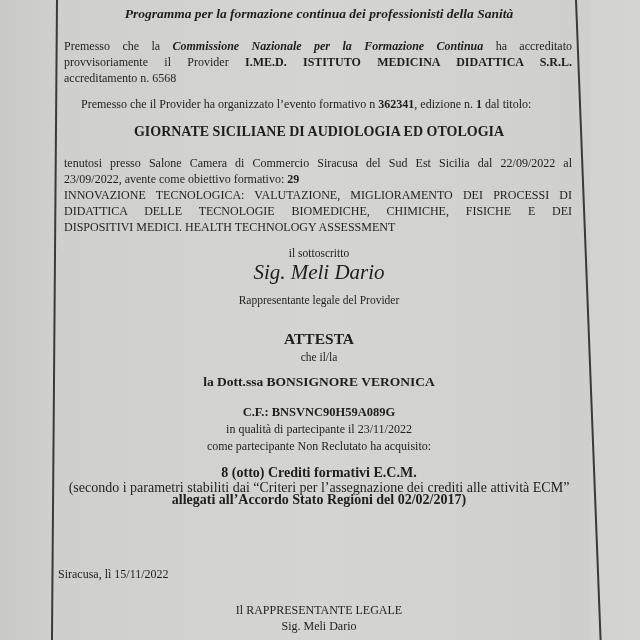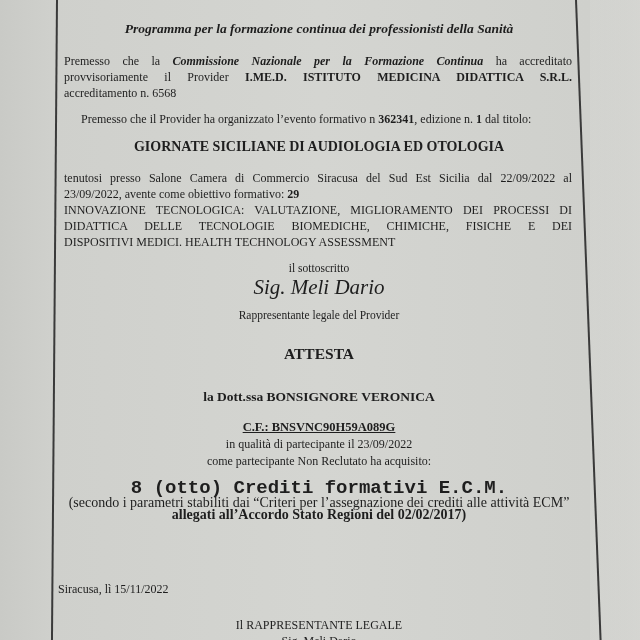--- a/index.html
+++ b/index.html
@@ -5,32 +5,32 @@
   html, body { margin:0; padding:0; }
   body {
     width:640px; height:640px; overflow:hidden; position:relative;
     background: linear-gradient(90deg, #c9cac6 0%, #cfd0cc 8%, #d4d5d1 50%, #cfd0cc 92%, #c6c7c3 100%);
     font-family: "Liberation Serif", "DejaVu Serif", serif;
     color:#1e1e1e;
   }
   .edge-l { position:absolute; left:56px; top:0; width:1.5px; height:640px; background:#3a3a3a; transform: rotate(0.45deg); transform-origin: top left; }
   .edge-r { position:absolute; left:575px; top:0; width:1.5px; height:650px; background:#3a3a3a; transform: rotate(-2.2deg); transform-origin: top left; }
   .right-strip { position:absolute; left:590px; top:0; width:50px; height:640px; background: linear-gradient(90deg, rgba(255,255,255,0.08), rgba(240,240,236,0.35)); }
-  .page { position:absolute; left:64px; top:15px; width:510px; height:488px; }
+  .page { position:absolute; left:64px; top:0; width:510px; height:488px; }
   .line { position:absolute; white-space:nowrap; font-size:12px; line-height:14px; }
   .c { left:0; width:510px; text-align:center; }
   .j { left:0; width:508px; text-align:justify; text-align-last:justify; }
   .header { top:7px; font-style:italic; font-weight:bold; font-size:13.5px; }
   b { font-weight:bold; }
   i.b { font-style:italic; font-weight:bold; }
   .title { font-weight:bold; font-size:14px; }
   .signer { font-style:italic; font-size:21px; }
   .attesta { font-weight:bold; font-size:15.5px; }
   .recipient { font-weight:bold; font-size:13.5px; }
-  .credits { font-weight:bold; font-size:19px;font-family:Liberation Mono, monospace; }
+  .credits { font-weight:bold; font-size:14px; }
   .small { font-size:14px; line-height:11px; }
 </style>
 </head>
 <body>
 
 <div class="right-strip"></div>
 <div class="edge-l"></div>
 <div class="edge-r"></div>
 
 <div class="page">
@@ -49,24 +49,25 @@
   <div class="line" style="top:172px; left:0;"><span>23/09/2022, avente come obiettivo formativo: </span><b>29</b></div>
   <div class="line j" style="top:188px;">INNOVAZIONE TECNOLOGICA: VALUTAZIONE, MIGLIORAMENTO DEI PROCESSI DI</div>
   <div class="line j" style="top:204px;">DIDATTICA DELLE TECNOLOGIE BIOMEDICHE, CHIMICHE, FISICHE E DEI</div>
   <div class="line" style="top:220px; left:0;">DISPOSITIVI MEDICI. HEALTH TECHNOLOGY ASSESSMENT</div>
 
   <div class="line c" style="top:246px; font-size:11.5px;">il sottoscritto</div>
   <div class="line c signer" style="top:260px; line-height:24px;">Sig. Meli Dario</div>
   <div class="line c" style="top:293px; font-size:11.5px;">Rappresentante legale del Provider</div>
 
   <div class="line c attesta" style="top:330px; line-height:18px;">ATTESTA</div>
+  <div class="line c" style="top:350px; font-size:11.5px;">che il/la</div>
   <div class="line c recipient" style="top:374px; line-height:16px;">la Dott.ssa BONSIGNORE VERONICA</div>
 
-  <div class="line c" style="top:405px; font-weight:bold; font-size:12.5px;text-decoration:underline;">C.F.: BNSVNC90H59A089G</div>
-  <div class="line c" style="top:422px;">in qualità di partecipante il 23/09/2022</div>
+  <div class="line c" style="top:405px; font-weight:bold; font-size:12.5px;">C.F.: BNSVNC90H59A089G</div>
+  <div class="line c" style="top:422px;">in qualità di partecipante il 23/11/2022</div>
   <div class="line c" style="top:439px;">come partecipante Non Reclutato  ha acquisito:</div>
 
   <div class="line c credits" style="top:465px; line-height:16px;">8 (otto) Crediti formativi E.C.M.</div>
   <div class="line c small" style="top:482px;">(secondo i parametri stabiliti dai “Criteri per l’assegnazione dei crediti alle attività ECM”</div>
   <div class="line c small" style="top:494px;font-weight:bold;">allegati all’Accordo Stato Regioni del 02/02/2017)</div>
 
 
   <div class="line" style="top:567px; left:-6px;">Siracusa, lì 15/11/2022</div>
 
   <div class="line c" style="top:603px;">Il RAPPRESENTANTE LEGALE</div>

